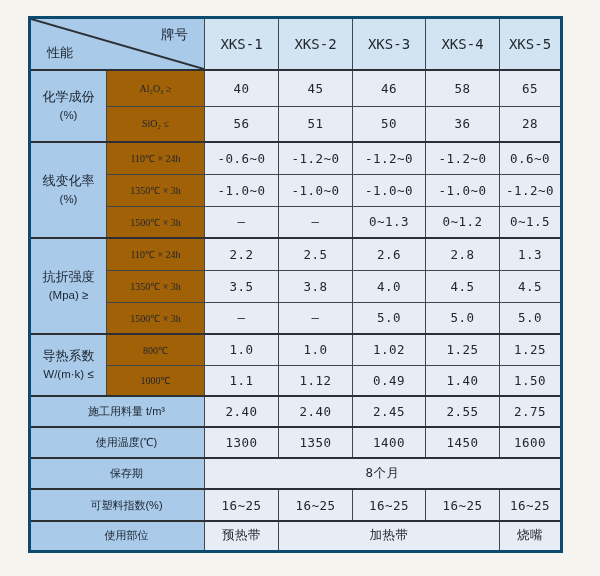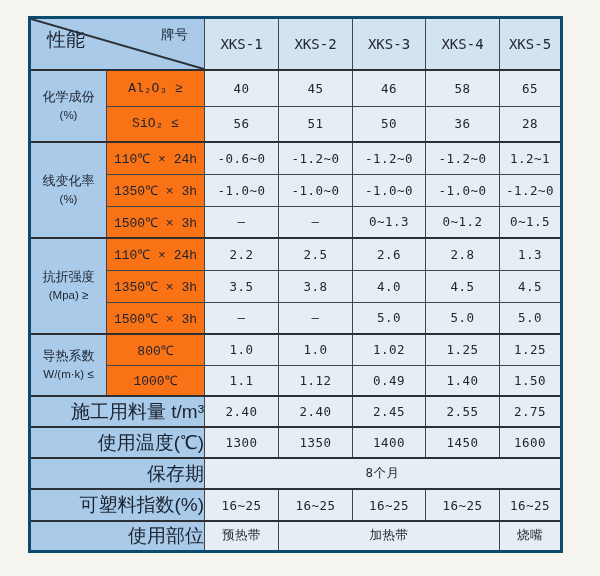--- a/index.html
+++ b/index.html
@@ -17,42 +17,42 @@
     border:1px solid #41464c;
     padding:0;text-align:center;vertical-align:middle;
     overflow:hidden;
   }
   tr.sec > td, tr.sec > th{border-top:2px solid #2c3035;}
   
   .lbl{
     background:#a9cbe9;color:#1c2330;font-size:13px;line-height:1.35;
   }
   .sub{
-    background:#f97316;color:#1c2330;font-size:13px;
-    font-family:Liberation Mono, monospace;
+    background:#a16207;color:#1c2330;font-size:10px;
+    font-family:Liberation Serif, serif;
   }
   .hdr{
     background:#d2e3f1;color:#23282f;font-weight:normal;
     font-size:14px;font-family:"DejaVu Sans Mono",monospace;
   }
   .val{
     background:#e6edf5;color:#22272e;
     font-size:12.5px;font-family:"DejaVu Sans Mono",monospace;
     letter-spacing:0.5px;
   }
   .lbl .unit{display:block;font-size:11.5px;margin-top:2px;}
-  .lbl.left{text-align:right;padding-left:18px;font-size:19px;}
+  .lbl.left{text-align:center;padding-left:18px;font-size:11px;}
   
   .h50{height:50px}.h36{height:36px}.h32{height:32px}.h31{height:31px}.h30{height:30px}
   
   .corner{background:#a9cbe9;position:relative;padding:0;}
   .corner .wrap{position:relative;width:100%;height:50px;}
   .corner svg{position:absolute;left:0;top:0;width:100%;height:100%;}
   .corner .brand{position:absolute;right:16px;top:7px;font-size:13.5px;color:#1c2330;}
-  .corner .perf{position:absolute;left:16px;bottom:16px;font-size:19px;color:#1c2330;}
+  .corner .perf{position:absolute;left:16px;bottom:7px;font-size:13px;color:#1c2330;}
 </style>
 </head>
 <body>
 
 <div class="sheet">
 <table>
   <colgroup>
     <col style="width:77px">
         <col style="width:98px">
     <col style="width:74px">
@@ -104,21 +104,21 @@
   <tr class="sec h32">
     <td class="lbl" rowspan="3">
       <span>线变化率</span>
       <span class="unit">(%)</span>
     </td>
     <td class="sub">110℃ × 24h</td>
     <td class="val">-0.6~0</td>
     <td class="val">-1.2~0</td>
     <td class="val">-1.2~0</td>
     <td class="val">-1.2~0</td>
-    <td class="val">1.2~1</td>
+    <td class="val">0.6~0</td>
   </tr>
   <tr class="h32">
     <td class="sub">1350℃ × 3h</td>
     <td class="val">-1.0~0</td>
     <td class="val">-1.0~0</td>
     <td class="val">-1.0~0</td>
     <td class="val">-1.0~0</td>
     <td class="val">-1.2~0</td>
   </tr>
   <tr class="h32">

